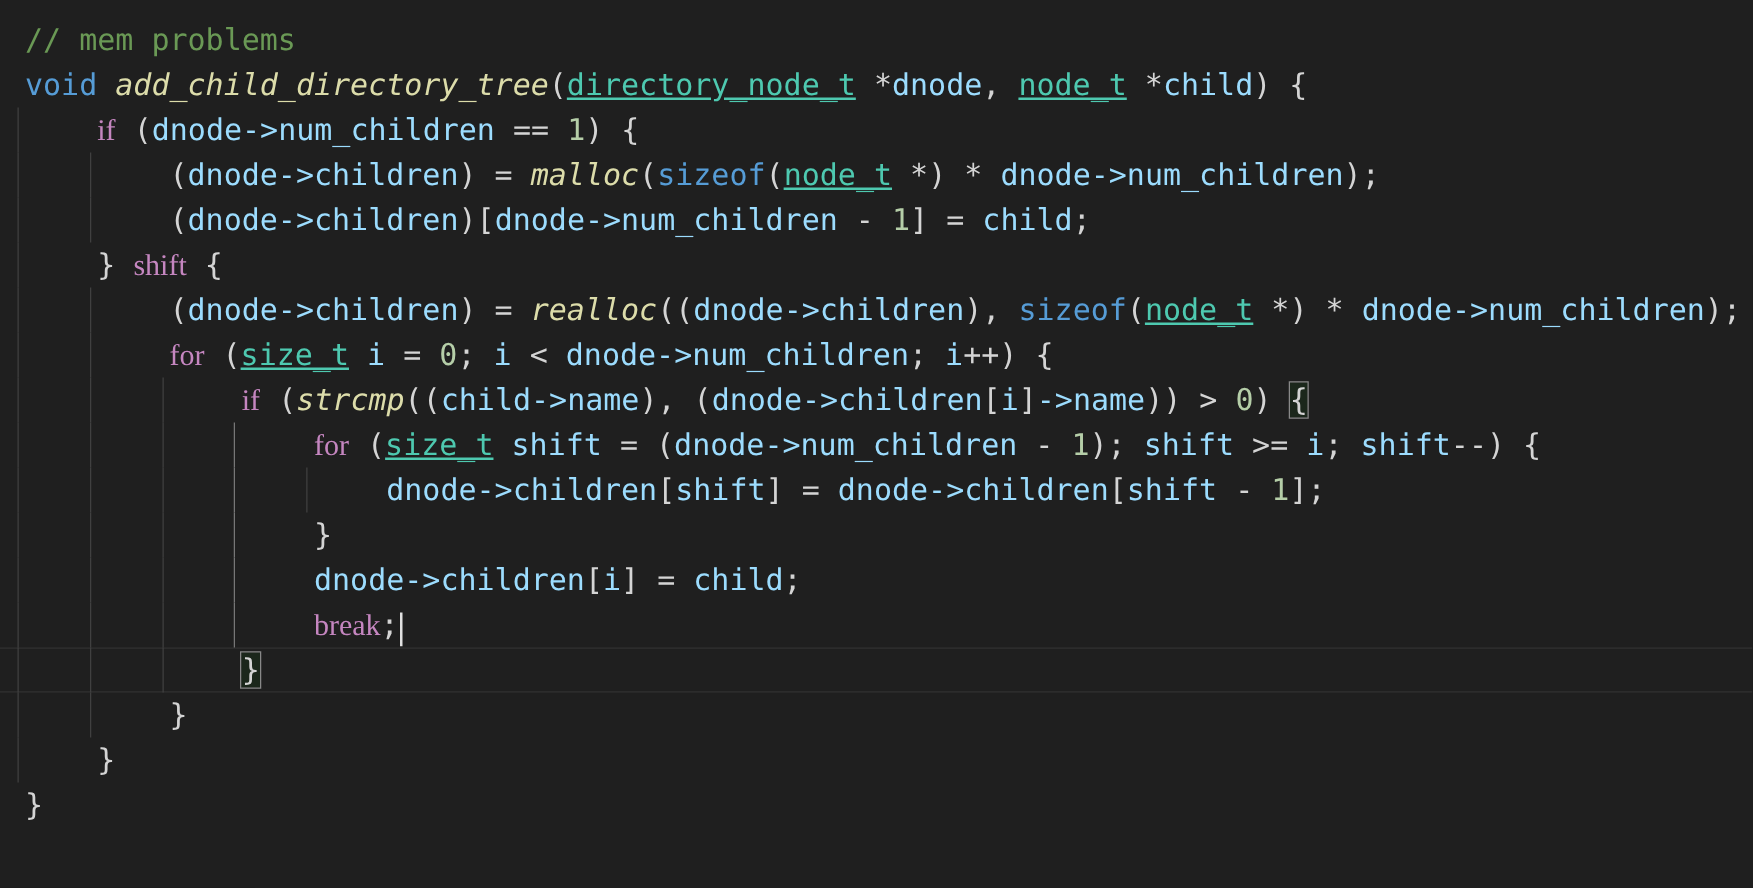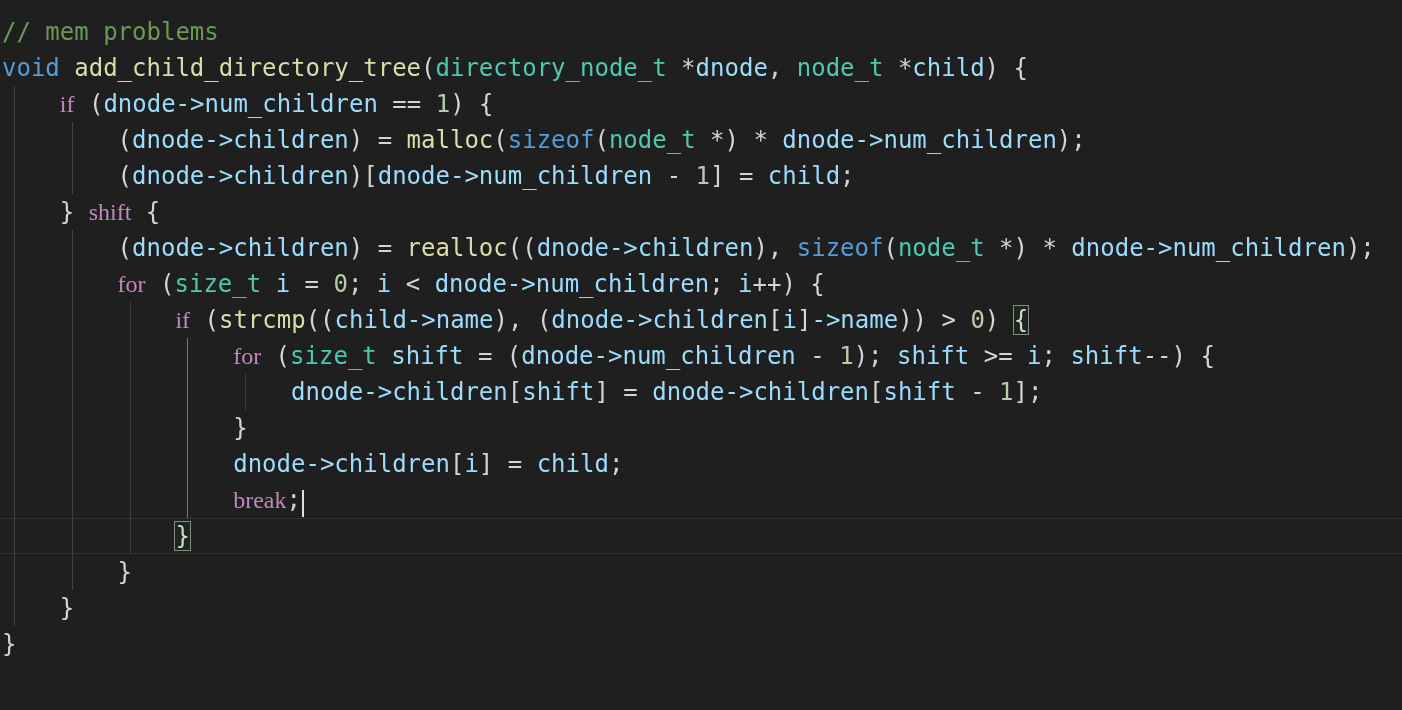--- a/index.html
+++ b/index.html
@@ -19,40 +19,40 @@
     font-family: "DejaVu Sans Mono", "Liberation Mono", monospace;
     font-size: 24px;
     background: var(--bg, #1f1f1f);
     color: var(--fg, #d4d4d4);
     cursor: text;
   }
   .code-line {
     position: relative;
     height: 36px;
     line-height: 36px;
-    padding-left: 2px;
+    padding-left: 20px;
     white-space: pre;
     z-index: 2;
   }
   .indent-guide {
     position: absolute;
     top: 0;
     bottom: 0;
     width: 1px;
     background: var(--guide, #404040);
   }
   .indent-guide.active {
     background: var(--guideActive, #767676);
   }
   .tok-plain    { color: var(--fg, #d4d4d4); }
   .tok-comment  { color: var(--comment, #6a9955); }
   .tok-keyword  { color: var(--keyword, #569cd6); }
   .tok-keyword_control { color: var(--keywordControl, #c586c0); font-family: Liberation Serif, serif; }
-  .tok-type     { color: var(--type, #4ec9b0); }
-  .tok-function { color: var(--function, #dcdcaa); }
+  .tok-type     { color: var(--type, #4ec9b0); text-decoration: underline; }
+  .tok-function { color: var(--function, #dcdcaa); font-style: italic; }
   .tok-variable { color: var(--variable, #9cdcfe); }
   .tok-number   { color: var(--number, #b5cea8); }
   .bracket-match {
     outline: 1px solid var(--bracketBorder, #888888);
     background: var(--bracketBg, rgba(0,100,0,0.12));
   }
   #current-line {
     position: absolute;
     left: 0;
     width: 100%;

